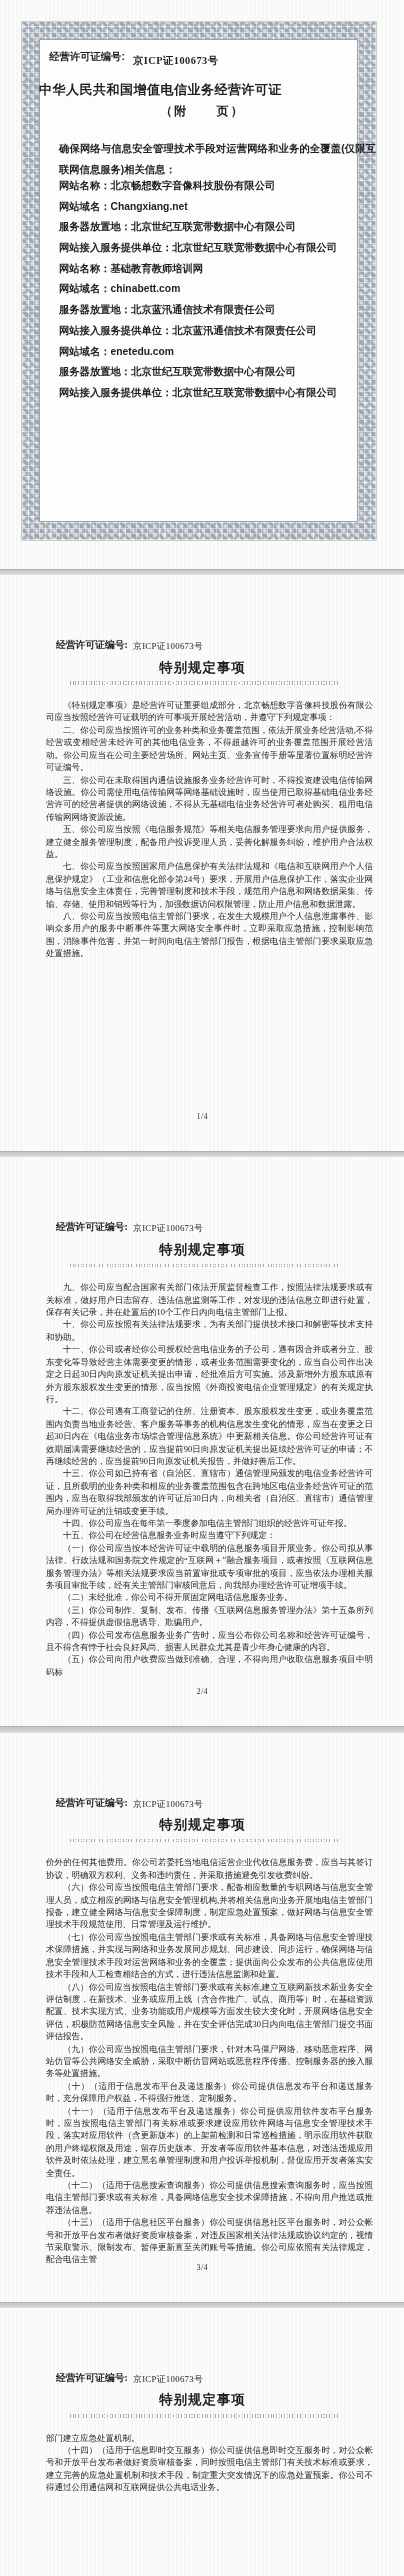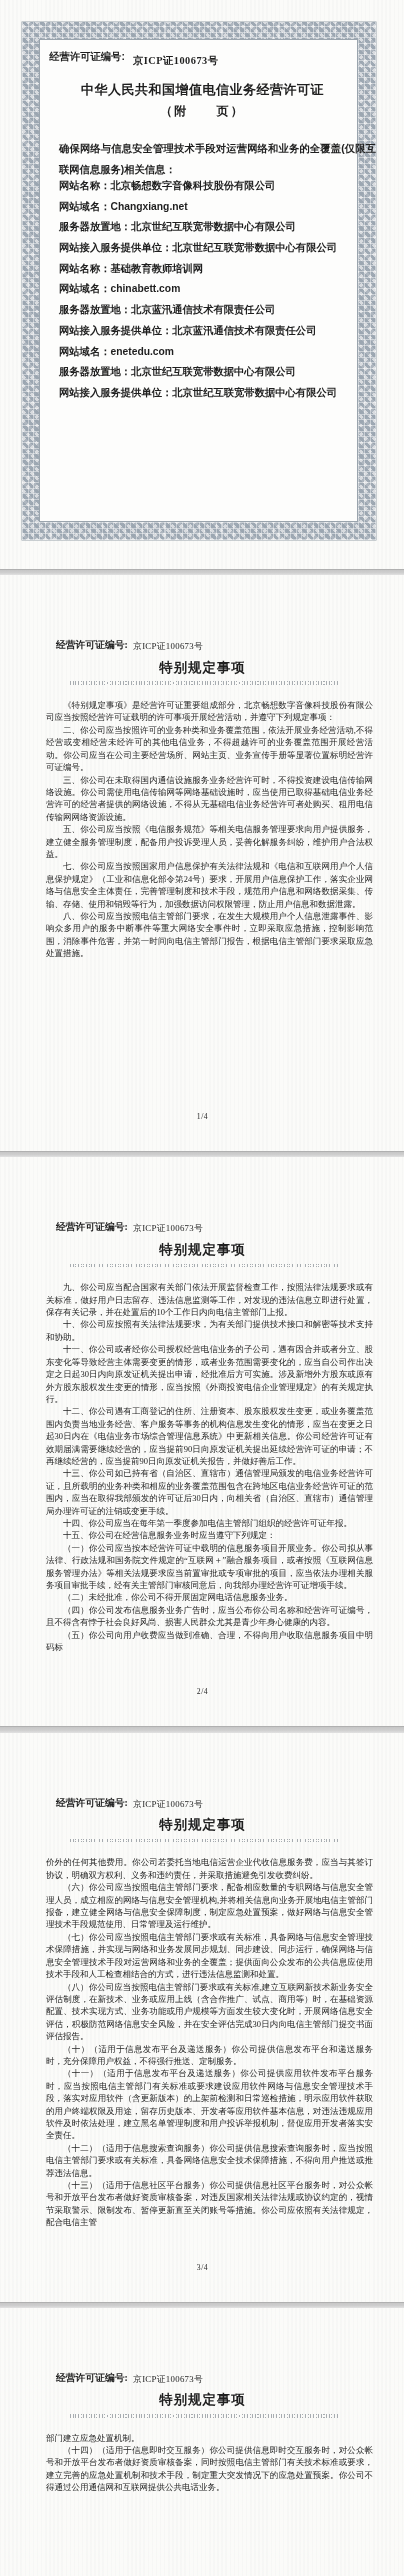--- a/index.html
+++ b/index.html
@@ -49,21 +49,21 @@
     border:0.5px solid #9aa4ad;
   }
   .cert-content{position:absolute; left:39px; top:39px; right:39px; bottom:39px;
     font-family:"Liberation Sans","DejaVu Sans",sans-serif;}
   .cert-license{position:absolute; top:11.3px; left:10.3px; font-size:10.3px; font-weight:700; white-space:nowrap;}
   .cert-license .num{
     display:inline-block; margin-left:8.2px; transform:translateY(3.6px);
     font-family:"Liberation Serif","DejaVu Serif",serif;
     font-weight:600; font-size:10.3px; letter-spacing:0.5px;
   }
-  .cert-title{position:absolute; top:42px; left:0; right:0; text-align:center;
+  .cert-title{position:absolute; top:42px; left:0; right:0; 
     font-size:13px; font-weight:700; letter-spacing:0.5px; white-space:nowrap;}
   .cert-subtitle{position:absolute; top:64px; left:0; right:0; text-align:center;
     font-size:12px; font-weight:700; letter-spacing:2.1px;}
   .cert-intro{position:absolute; top:99px; left:20px; width:317px;
     font-size:10.3px; font-weight:600; line-height:21px; text-align:justify;}
   .cert-lines{position:absolute; top:140px; left:20px; width:318px;}
   .cert-line{font-size:10.3px; font-weight:600; line-height:14px; margin-bottom:6.7px; text-align:justify;}
 
   
   .page-p2{height:576px;}
@@ -149,39 +149,41 @@
     <div class="prov-body">
         <p class="prov-para">九、你公司应当配合国家有关部门依法开展监督检查工作，按照法律法规要求或有关标准，做好用户日志留存、违法信息监测等工作，对发现的违法信息立即进行处置，保存有关记录，并在处置后的10个工作日内向电信主管部门上报。</p>
         <p class="prov-para">十、你公司应按照有关法律法规要求，为有关部门提供技术接口和解密等技术支持和协助。</p>
         <p class="prov-para">十一、你公司或者经你公司授权经营电信业务的子公司，遇有因合并或者分立、股东变化等导致经营主体需要变更的情形，或者业务范围需要变化的，应当自公司作出决定之日起30日内向原发证机关提出申请，经批准后方可实施。涉及新增外方股东或原有外方股东股权发生变更的情形，应当按照《外商投资电信企业管理规定》的有关规定执行。</p>
         <p class="prov-para">十二、你公司遇有工商登记的住所、注册资本、股东股权发生变更，或业务覆盖范围内负责当地业务经营、客户服务等事务的机构信息发生变化的情形，应当在变更之日起30日内在《电信业务市场综合管理信息系统》中更新相关信息。你公司经营许可证有效期届满需要继续经营的，应当提前90日向原发证机关提出延续经营许可证的申请；不再继续经营的，应当提前90日向原发证机关报告，并做好善后工作。</p>
         <p class="prov-para">十三、你公司如已持有省（自治区、直辖市）通信管理局颁发的电信业务经营许可证，且所载明的业务种类和相应的业务覆盖范围包含在跨地区电信业务经营许可证的范围内，应当在取得我部颁发的许可证后30日内，向相关省（自治区、直辖市）通信管理局办理许可证的注销或变更手续。</p>
         <p class="prov-para">十四、你公司应当在每年第一季度参加电信主管部门组织的经营许可证年报。</p>
         <p class="prov-para">十五、你公司在经营信息服务业务时应当遵守下列规定：</p>
         <p class="prov-para">（一）你公司应当按本经营许可证中载明的信息服务项目开展业务。你公司拟从事法律、行政法规和国务院文件规定的“互联网＋”融合服务项目，或者按照《互联网信息服务管理办法》等相关法规要求应当前置审批或专项审批的项目，应当依法办理相关服务项目审批手续，经有关主管部门审核同意后，向我部办理经营许可证增项手续。</p>
         <p class="prov-para">（二）未经批准，你公司不得开展固定网电话信息服务业务。</p>
+        <p class="prov-para">（三）你公司制作、复制、发布、传播《互联网信息服务管理办法》第十五条所列内容，不得提供虚假信息诱导、欺骗用户。</p>
         <p class="prov-para">（四）你公司发布信息服务业务广告时，应当公布你公司名称和经营许可证编号，且不得含有悖于社会良好风尚、损害人民群众尤其是青少年身心健康的内容。</p>
         <p class="prov-para">（五）你公司向用户收费应当做到准确、合理，不得向用户收取信息服务项目中明码标</p>
       </div>
     <div class="page-num">2/4</div>
   </div>
 
   <div class="page-sep"></div>
 
   <div class="page page-p4">
     <div class="prov-header">
       <span class="lbl">经营许可证编号:</span><span class="num">京ICP证100673号</span>
     </div>
     <div class="prov-title">特别规定事项</div>
     <div class="zigzag"></div>
     <div class="prov-body">
         <p class="prov-para no-indent">价外的任何其他费用。你公司若委托当地电信运营企业代收信息服务费，应当与其签订协议，明确双方权利、义务和违约责任，并采取措施避免引发收费纠纷。</p>
         <p class="prov-para">（六）你公司应当按照电信主管部门要求，配备相应数量的专职网络与信息安全管理人员，成立相应的网络与信息安全管理机构,并将相关信息向业务开展地电信主管部门报备，建立健全网络与信息安全保障制度，制定应急处置预案，做好网络与信息安全管理技术手段规范使用、日常管理及运行维护。</p>
         <p class="prov-para">（七）你公司应当按照电信主管部门要求或有关标准，具备网络与信息安全管理技术保障措施，并实现与网络和业务发展同步规划、同步建设、同步运行，确保网络与信息安全管理技术手段对运营网络和业务的全覆盖；提供面向公众发布的公共信息应使用技术手段和人工检查相结合的方式，进行违法信息监测和处置。</p>
         <p class="prov-para">（八）你公司应当按照电信主管部门要求或有关标准,建立互联网新技术新业务安全评估制度，在新技术、业务或应用上线（含合作推广、试点、商用等）时，在基础资源配置、技术实现方式、业务功能或用户规模等方面发生较大变化时，开展网络信息安全评估，积极防范网络信息安全风险，并在安全评估完成30日内向电信主管部门提交书面评估报告。</p>
+        <p class="prov-para">（九）你公司应当按照电信主管部门要求，针对木马僵尸网络、移动恶意程序、网站仿冒等公共网络安全威胁，采取中断仿冒网站或恶意程序传播、控制服务器的接入服务等处置措施。</p>
         <p class="prov-para">（十）（适用于信息发布平台及递送服务）你公司提供信息发布平台和递送服务时，充分保障用户权益，不得强行推送、定制服务。</p>
         <p class="prov-para">（十一）（适用于信息发布平台及递送服务）你公司提供应用软件发布平台服务时，应当按照电信主管部门有关标准或要求建设应用软件网络与信息安全管理技术手段，落实对应用软件（含更新版本）的上架前检测和日常巡检措施，明示应用软件获取的用户终端权限及用途，留存历史版本、开发者等应用软件基本信息，对违法违规应用软件及时依法处理，建立黑名单管理制度和用户投诉举报机制，督促应用开发者落实安全责任。</p>
         <p class="prov-para">（十二）（适用于信息搜索查询服务）你公司提供信息搜索查询服务时，应当按照电信主管部门要求或有关标准，具备网络信息安全技术保障措施，不得向用户推送或推荐违法信息。</p>
         <p class="prov-para">（十三）（适用于信息社区平台服务）你公司提供信息社区平台服务时，对公众帐号和开放平台发布者做好资质审核备案，对违反国家相关法律法规或协议约定的，视情节采取警示、限制发布、暂停更新直至关闭账号等措施。你公司应依照有关法律规定，配合电信主管</p>
       </div>
     <div class="page-num">3/4</div>
   </div>
 
   <div class="page-sep"></div>
 

